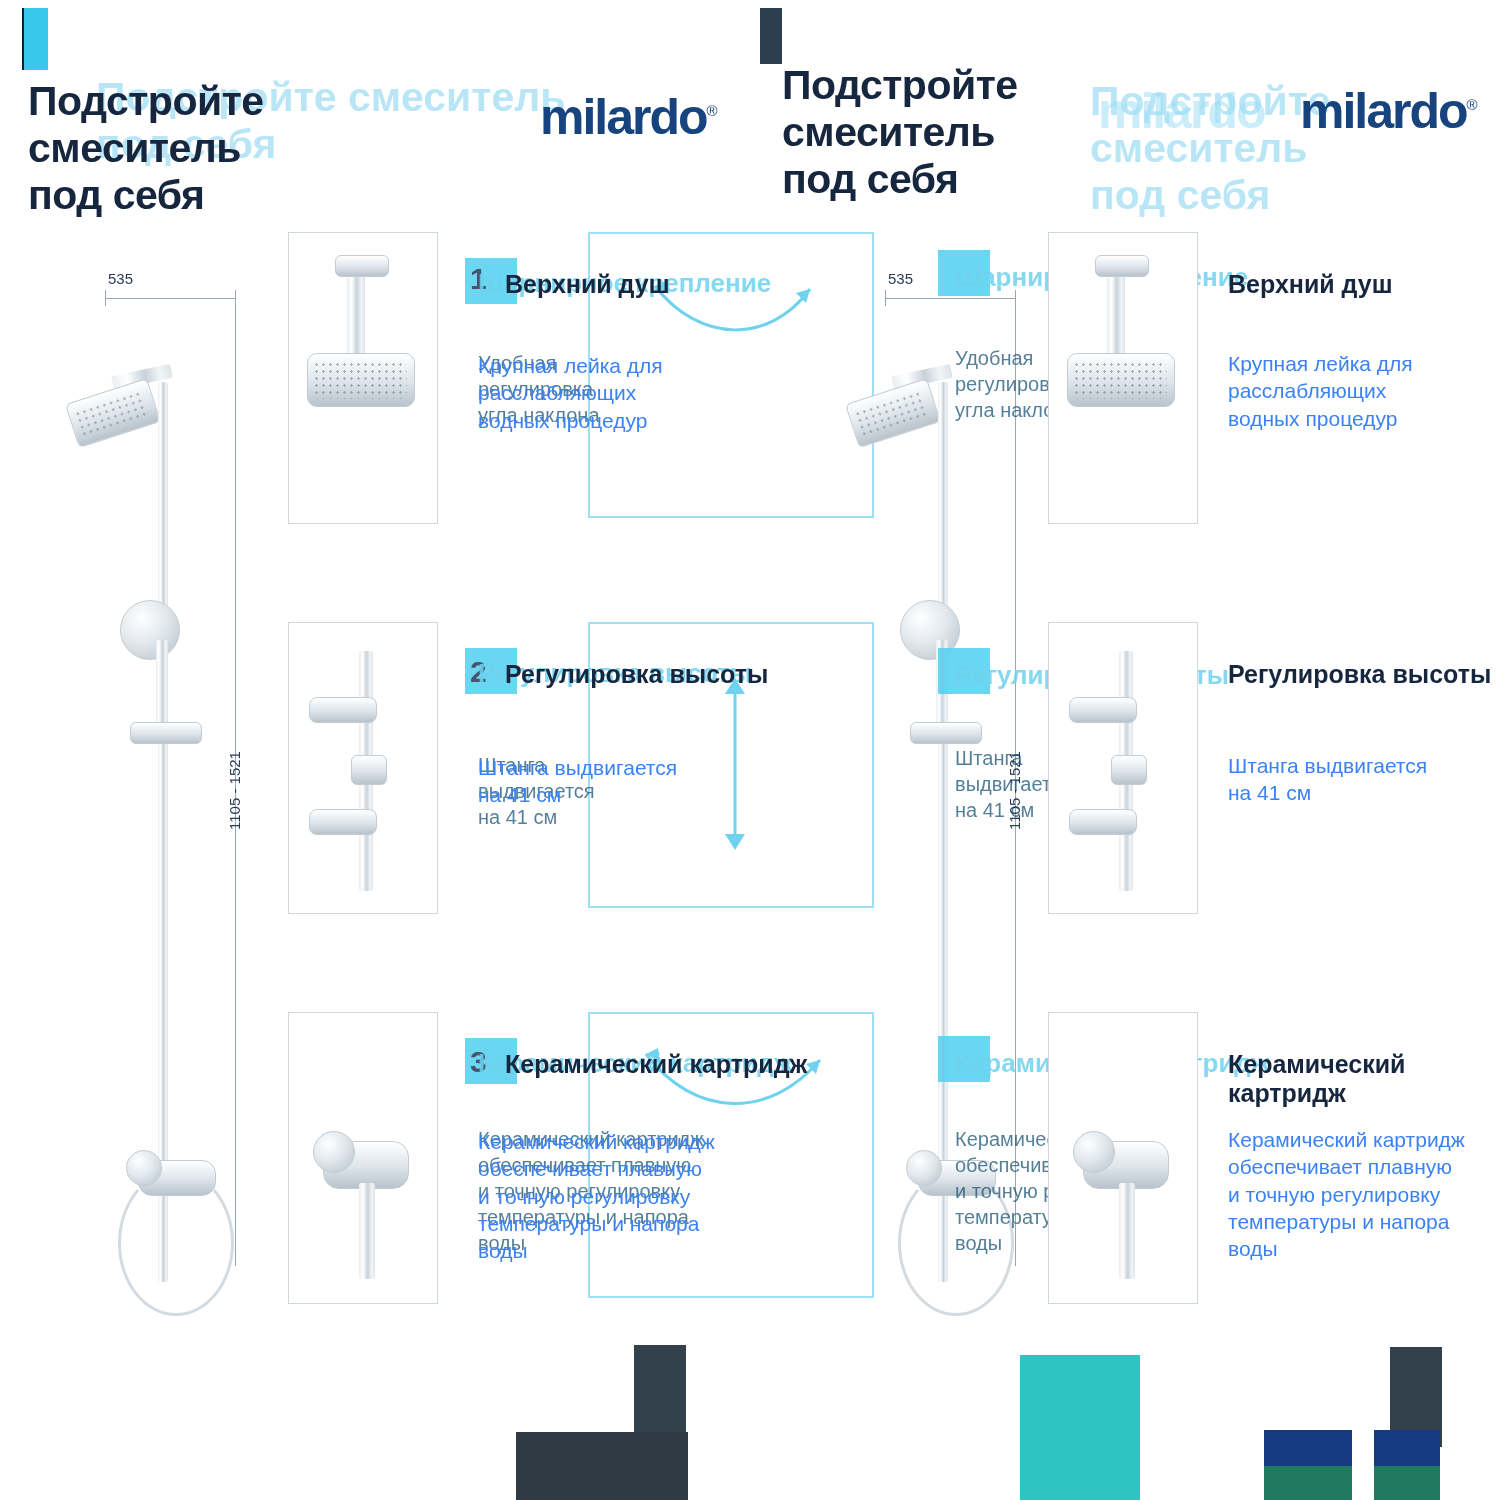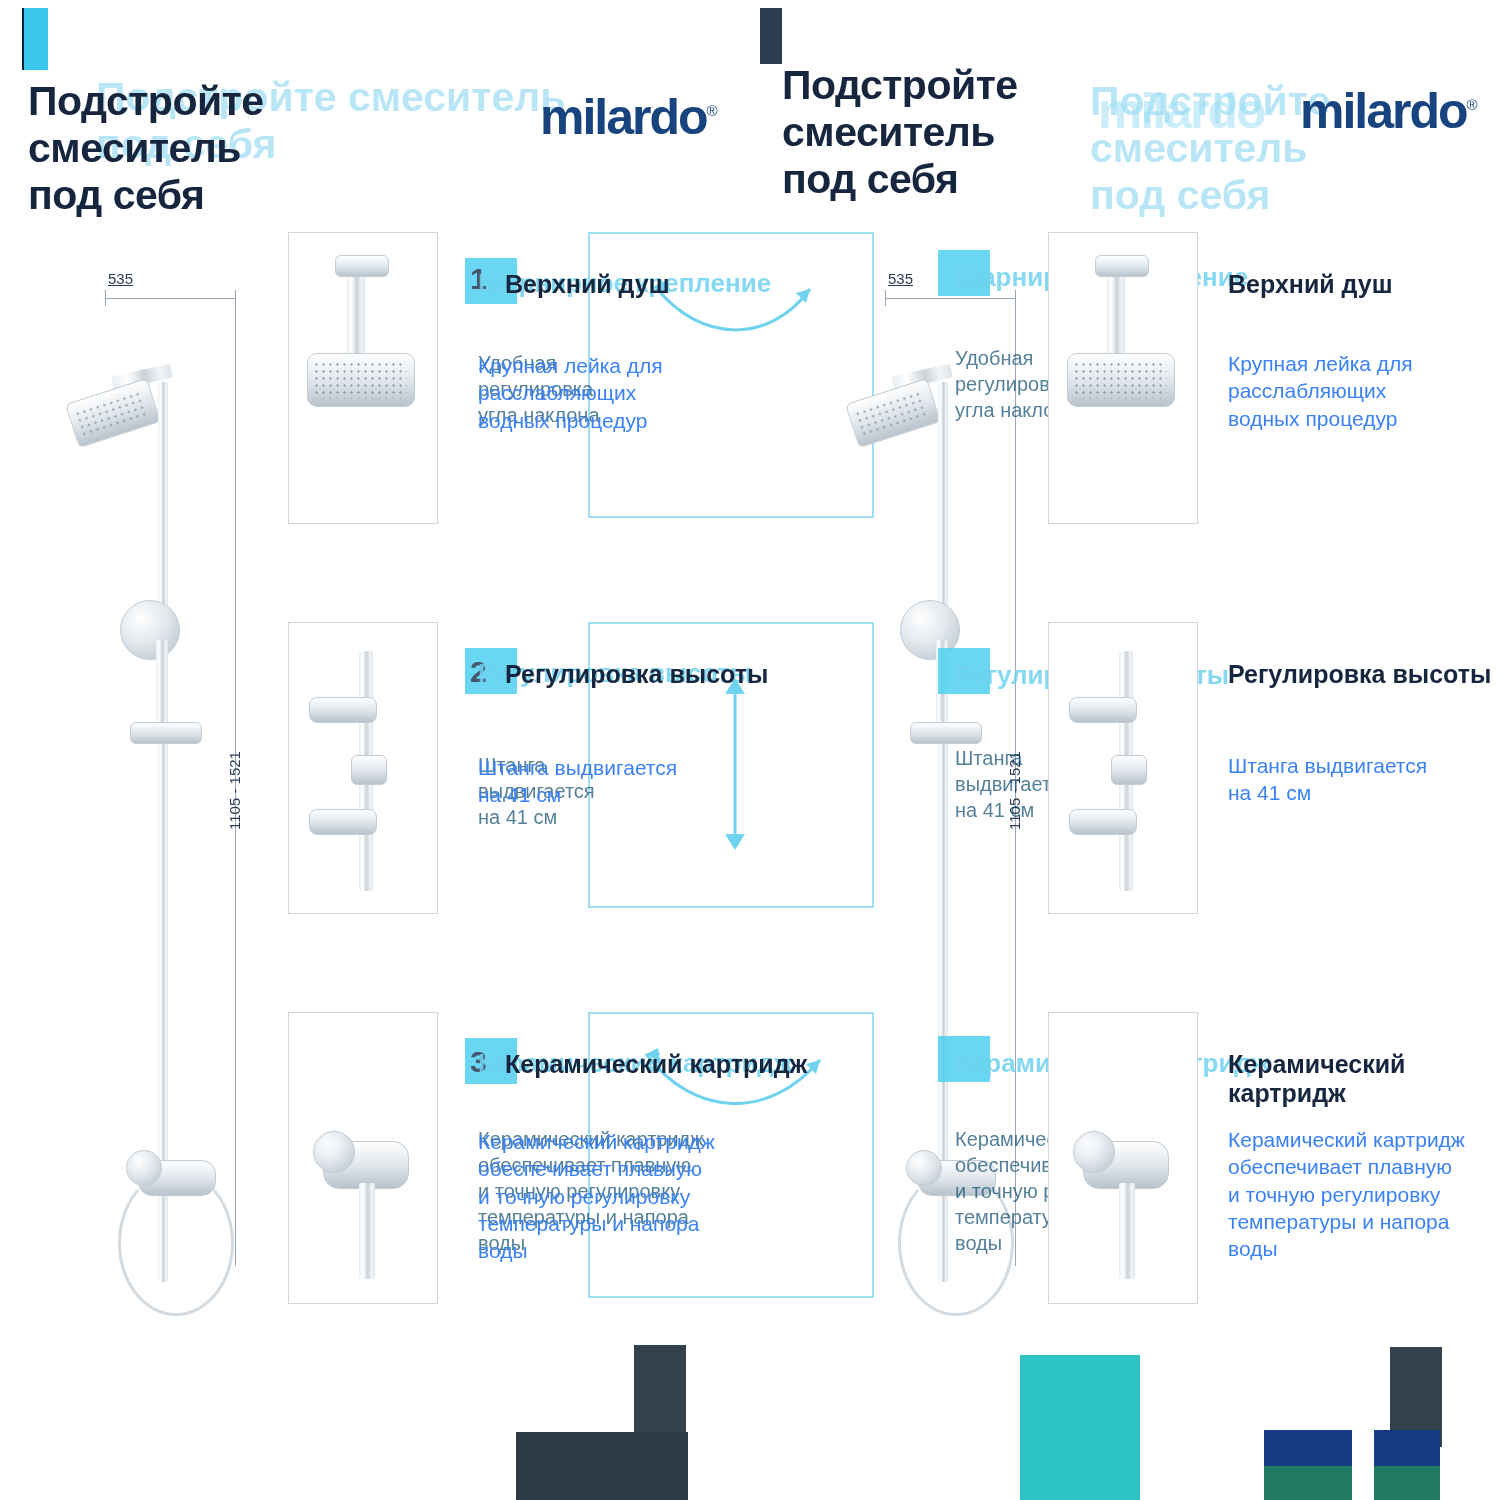--- a/index.html
+++ b/index.html
@@ -89,21 +89,20 @@
 
   
   .product-col { position: absolute; }
   .prod-left { left: 60px; top: 270px; width: 210px; height: 1060px; }
   .prod-right { left: 840px; top: 270px; width: 210px; height: 1060px; }
 
   .dim-label {
     position: absolute;
     font-size: 15px;
     color: #2b3b56;
-    text-decoration: underline;
   }
   .dim-vert {
     position: absolute;
     font-size: 15px;
     color: #2b3b56;
     transform: rotate(-90deg);
     transform-origin: left top;
     white-space: nowrap;
   }
   .dim-line { position: absolute; background: #9aa6b4; }

